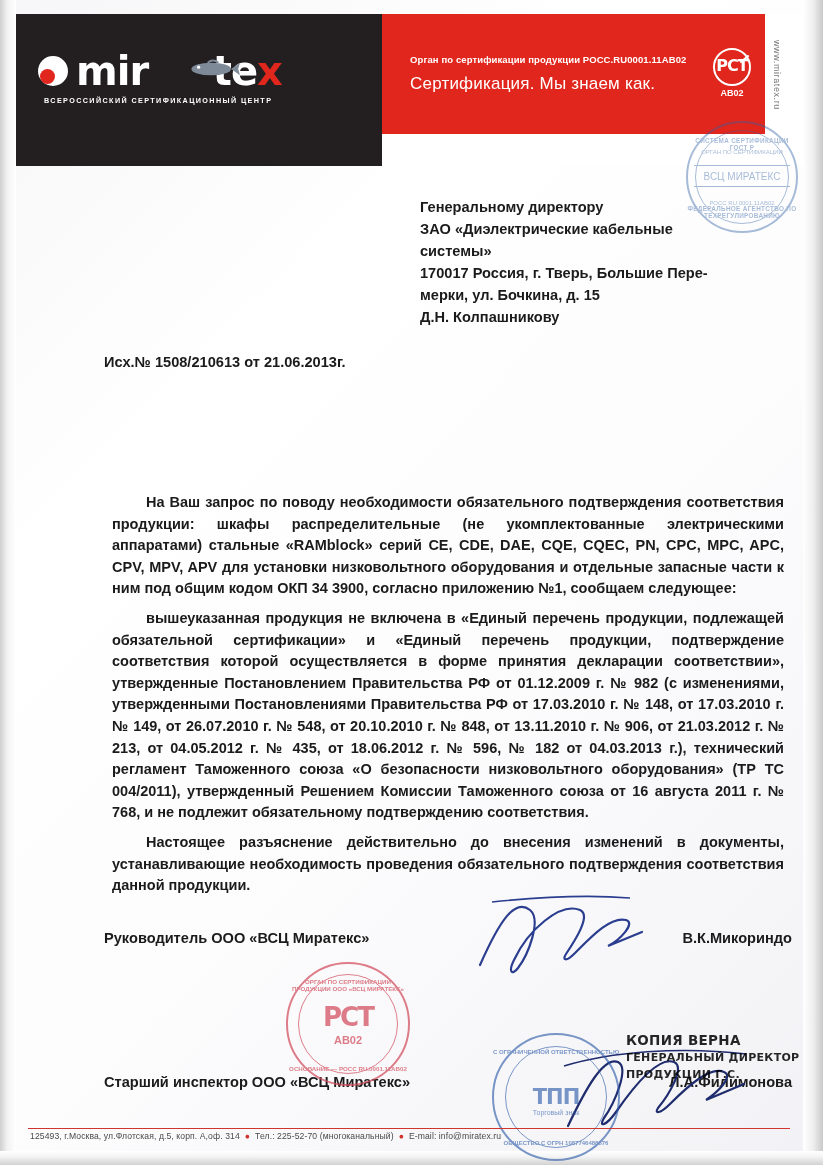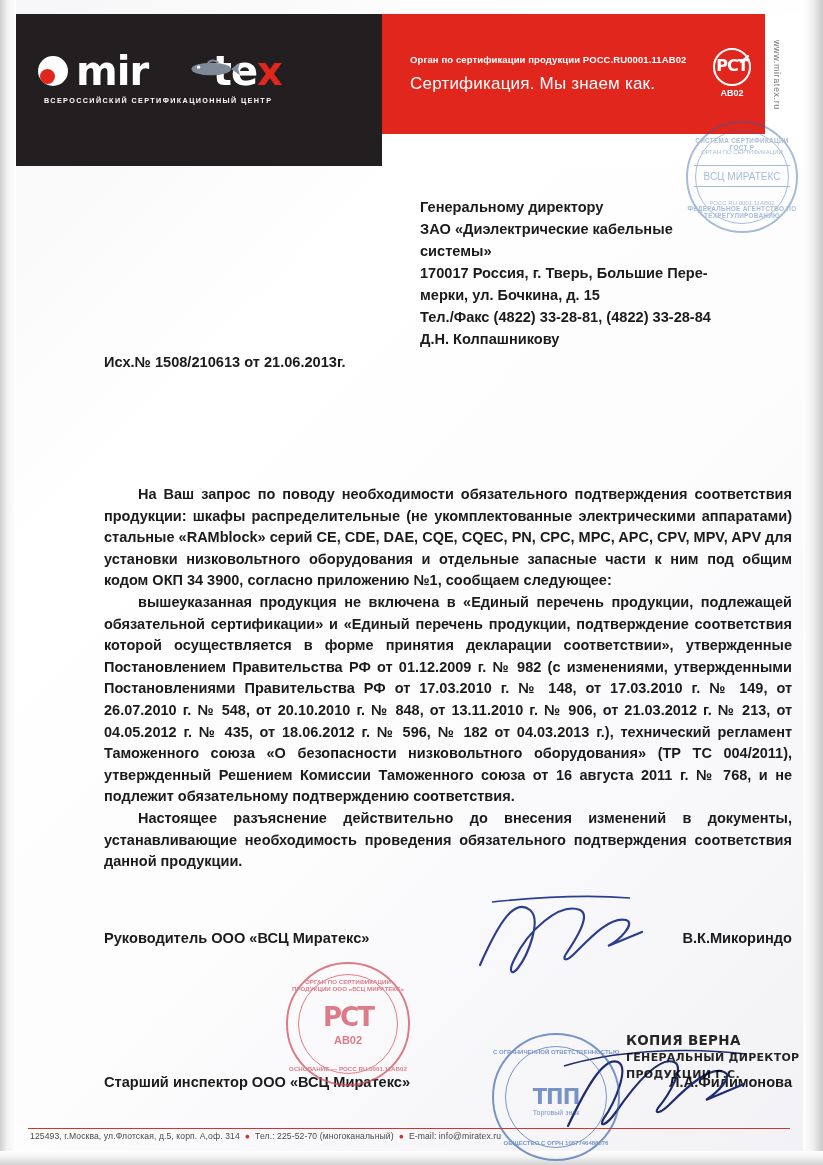--- a/index.html
+++ b/index.html
@@ -212,21 +212,21 @@
     left: 314px; top: 424px; width: 300px;
     font-weight: bold;
   }
   #body-block {
     left: 104px; top: 484px; width: 688px;
     text-align: justify;
     line-height: 21.6px;
     font-weight: bold;
     font-size: 14.5px;
   }
-  #body-block p { margin: 0; }
+  #body-block p { margin: 8px; }
   #body-block p.ind { text-indent: 34px; }
 
   #sign-line-1 {
     left: 104px; top: 928px; width: 688px;
     font-weight: bold;
   }
   #sign-line-2 {
     left: 104px; top: 1072px; width: 688px;
     font-weight: bold;
   }
@@ -378,21 +378,20 @@
     <div class="arc-bot2">РОСС RU.0001.11АВ02</div>
     <div class="arc-bot">ФЕДЕРАЛЬНОЕ АГЕНТСТВО ПО ТЕХРЕГУЛИРОВАНИЮ</div>
   </div>
 
   <div class="doc-text" id="addressee">
     <div>Генеральному директору</div>
     <div>ЗАО «Диэлектрические кабельные</div>
     <div>системы»</div>
     <div>170017 Россия, г. Тверь, Большие Пере-</div>
     <div>мерки, ул. Бочкина, д. 15</div>
-    <div>Тел./Факс (4822) 33-28-81, (4822) 33-28-84</div>
     <div>Д.Н. Колпашникову</div>
   </div>
 
   <div class="doc-text" id="outgoing-no">Исх.№ 1508/210613 от 21.06.2013г.</div>
 
 
   <div class="doc-text" id="body-block">
     <p class="ind">На Ваш запрос по поводу необходимости обязательного подтверждения соответствия продукции: шкафы распределительные (не укомплектованные электрическими аппаратами) стальные «RAMblock» серий CE, CDE, DAE, CQE, CQEC, PN, CPC, MPC, APC, CPV, MPV, APV для установки низковольтного оборудования и отдельные запасные части к ним под общим кодом ОКП 34 3900, согласно приложению №1, сообщаем следующее:</p>
     <p class="ind">вышеуказанная  продукция не включена в «Единый перечень продукции, подлежащей обязательной сертификации» и «Единый перечень продукции, подтверждение соответствия которой осуществляется в форме принятия декларации соответствии», утвержденные Постановлением Правительства РФ от 01.12.2009 г. № 982 (с изменениями, утвержденными Постановлениями Правительства РФ от 17.03.2010 г. № 148, от 17.03.2010 г. № 149, от 26.07.2010 г. № 548, от 20.10.2010 г. № 848, от 13.11.2010 г. № 906, от 21.03.2012 г. № 213, от 04.05.2012 г. № 435, от 18.06.2012 г. № 596, № 182 от 04.03.2013 г.), технический регламент Таможенного союза «О безопасности низковольтного оборудования» (ТР ТС 004/2011), утвержденный Решением Комиссии Таможенного союза от 16 августа 2011 г. № 768, и не подлежит обязательному подтверждению соответствия.</p>
     <p class="ind">Настоящее разъяснение действительно до внесения изменений в документы, устанавливающие необходимость проведения обязательного подтверждения соответствия данной продукции.</p>

